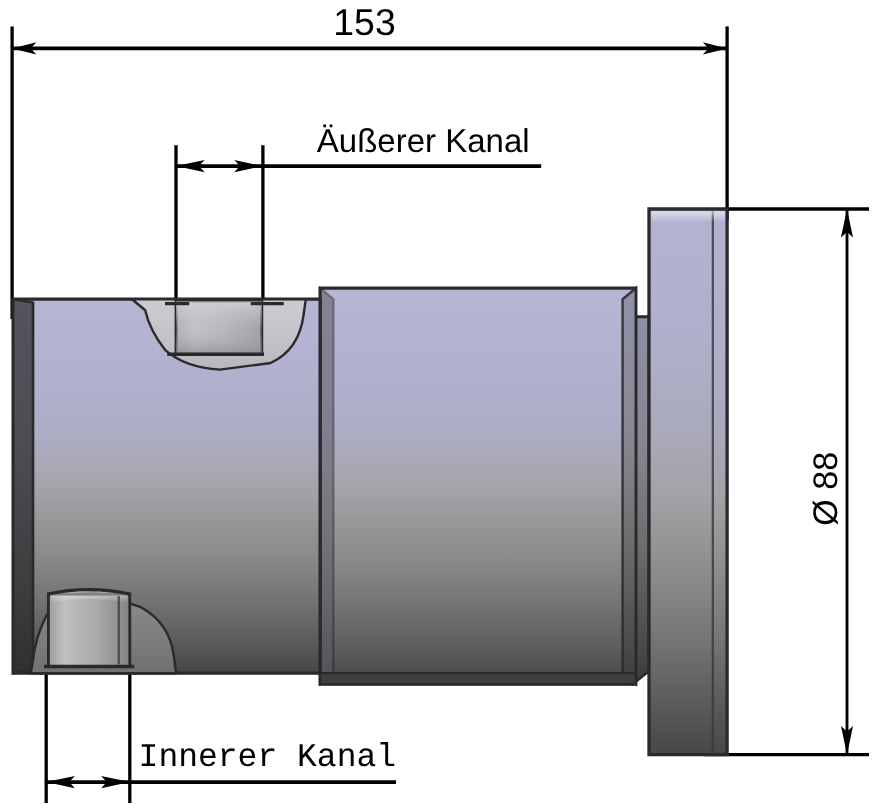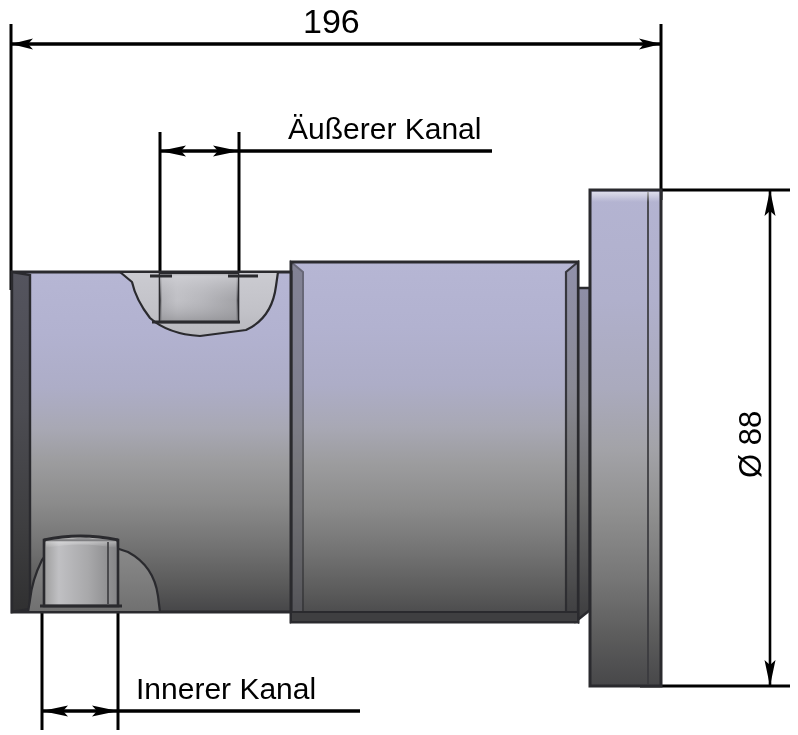--- a/index.html
+++ b/index.html
@@ -189,21 +189,21 @@
 
     <line x1="40" y1="606" x2="122" y2="606" stroke="#2a2a2e" stroke-width="3.2"></line>
 
     <line x1="108" y1="542" x2="108" y2="604" stroke="#3a3a3e" stroke-width="2" opacity="0.8"></line>
   </g>
 
   <path d="M291 612 L291 622 L578 622 L578 612 Z" fill="#3f3f41" stroke="#2a2a2e" stroke-width="2"></path>
 
 </svg>
 
-<div class="lbl lbl-114" style="left:303px;top:2px;">196</div>
+<div class="lbl lbl-114" style="left:303px;top:2px;">153</div>
 
 <div class="lbl lbl-aus" style="left:252px;top:112px;">Äußerer Kanal</div>
 
-<div class="lbl lbl-inn" style="left:136px;top:672px;">Innerer Kanal</div>
+<div class="lbl lbl-inn" style="left:126px;top:672px;font-family:Liberation Mono, monospace;">Innerer Kanal</div>
 
 <div class="lbl lbl-d88" style="left:733px;top:478px;">Ø 88</div>
 
 </div>
 
 </body></html>

